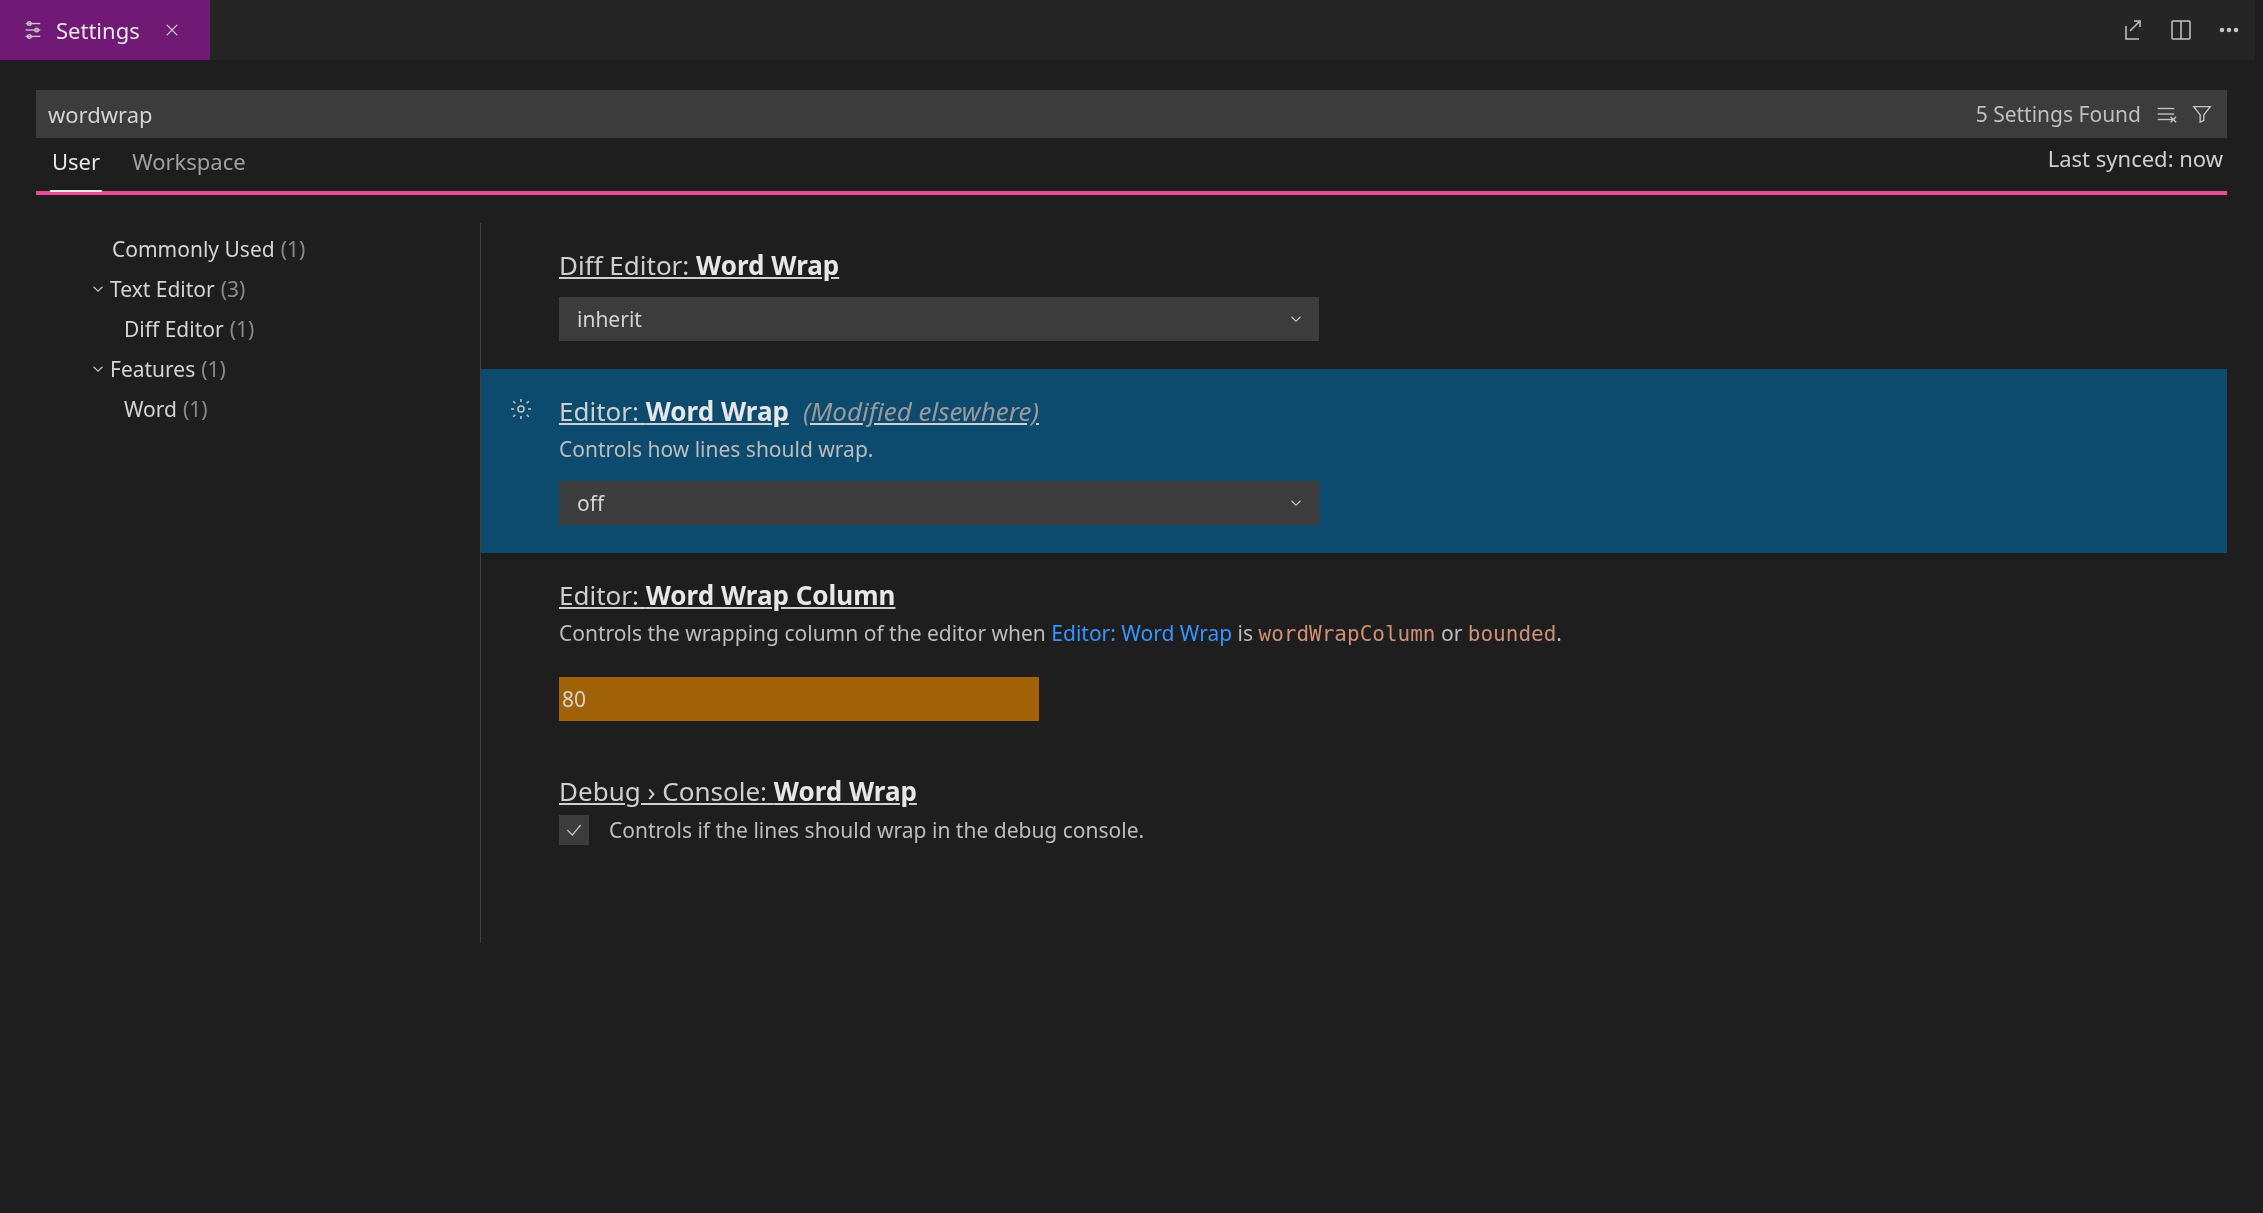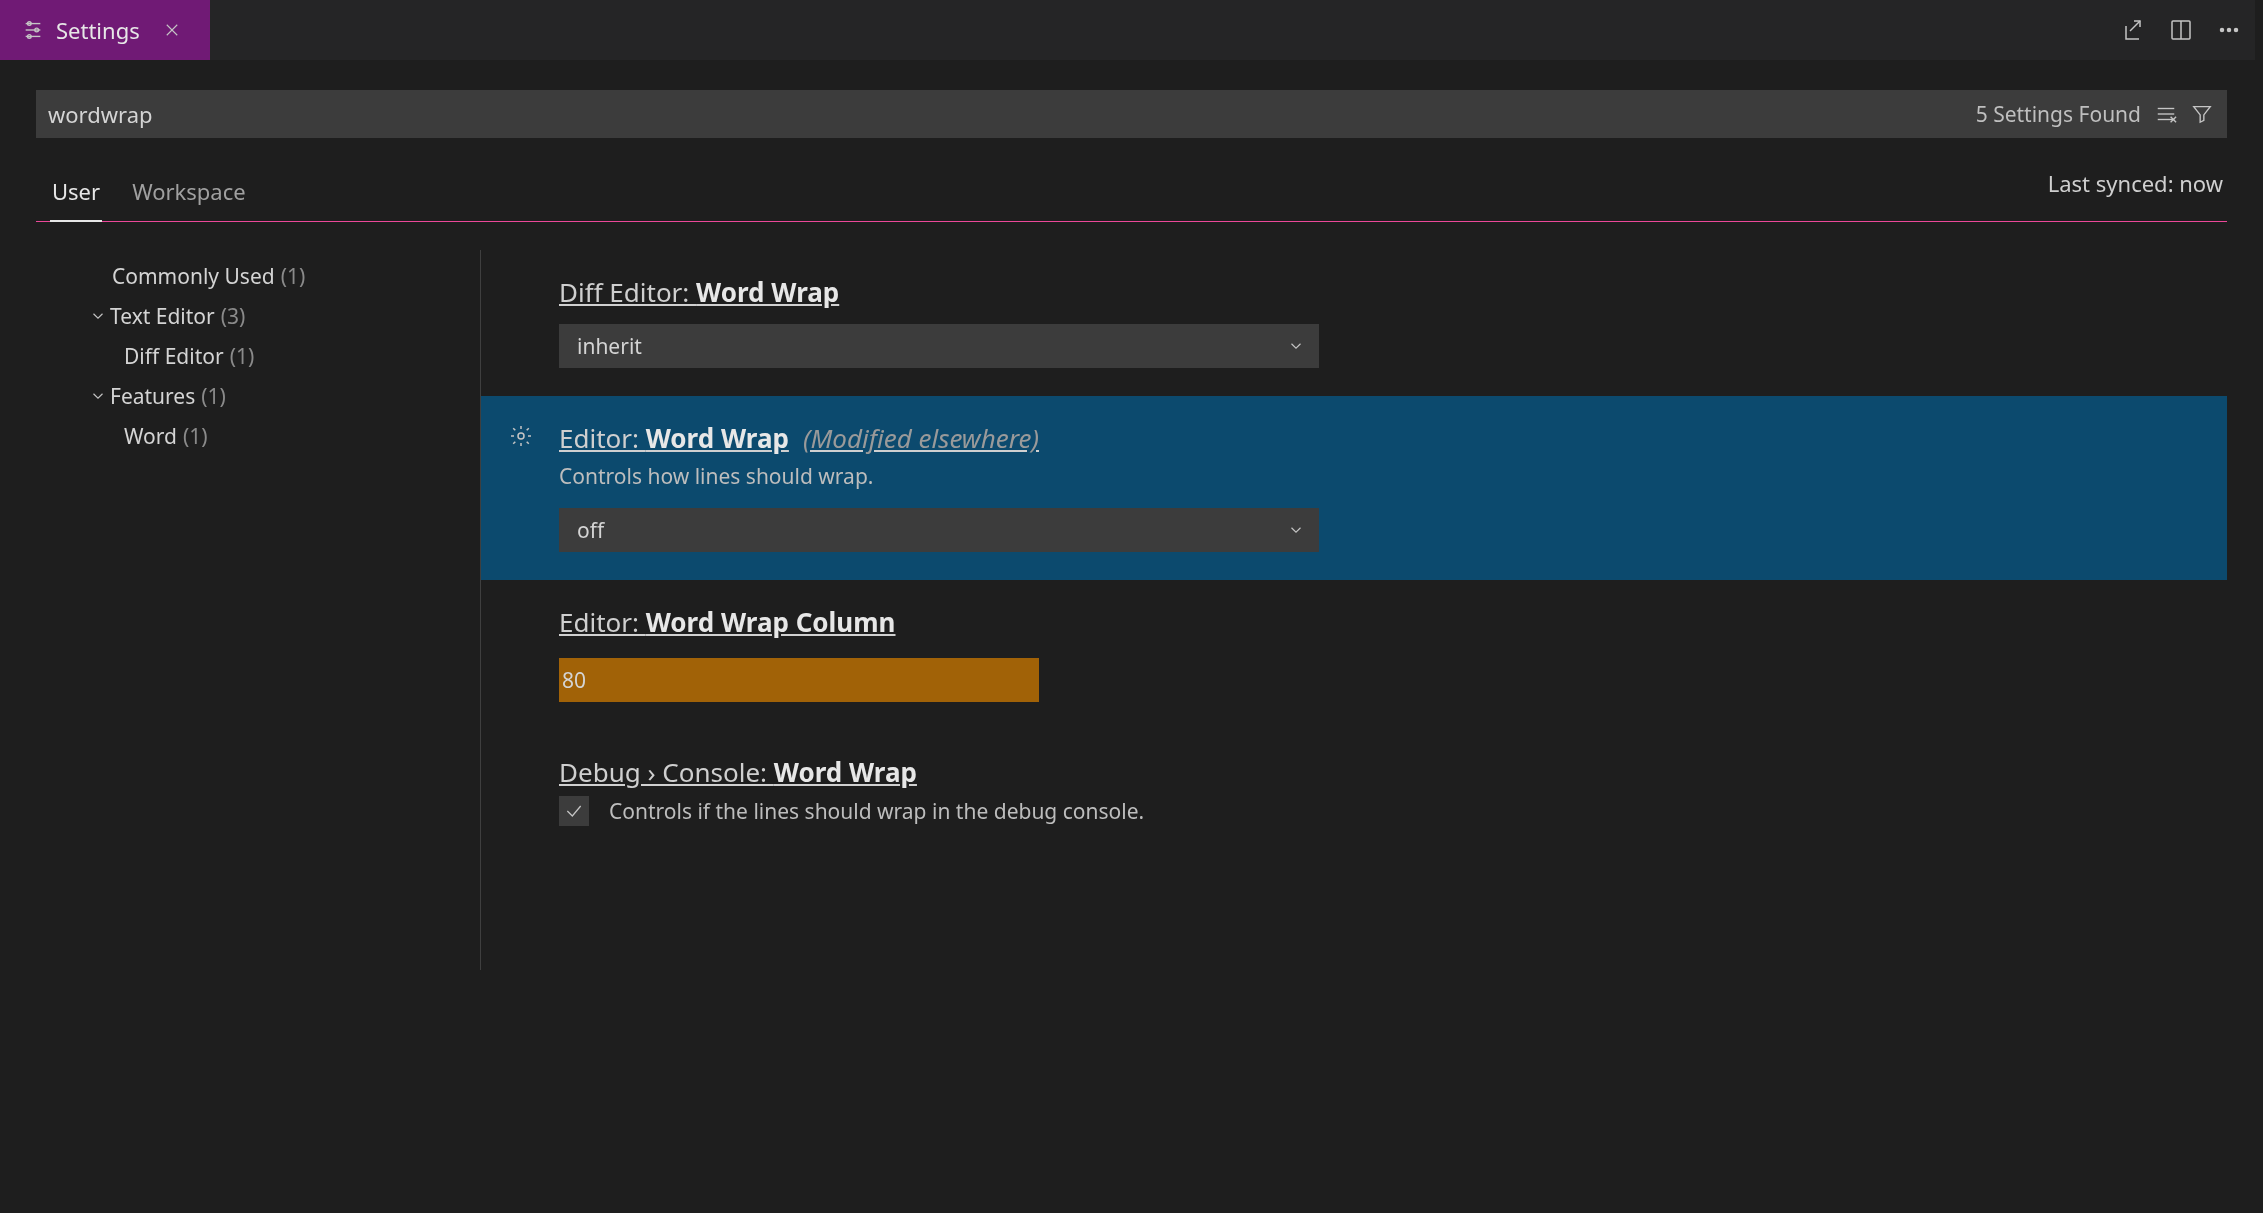--- a/index.html
+++ b/index.html
@@ -71,23 +71,22 @@
     color: #d4d4d4;
     font-size: 22px;
     font-family: inherit;
   }
   .search-count { color: #bfbfbf; font-size: 21px; margin-right: 14px; }
   .search-actions { display: flex; gap: 14px; align-items: center; }
 
   
   .scope-row {
     display: flex;
-    align-items: flex-start;
-    border-bottom: 1px solid #ec4899;
-    margin-top: 30px;
+    align-items: center;
+    border-bottom: 4px solid #ec4899;
   }
   .scope-tabs {
     display: flex;
     gap: 28px;
     padding-left: 14px;
   }
   .scope-tab {
     padding: 8px 2px 14px 2px;
     color: #a0a0a0;
     font-size: 22px;
@@ -368,20 +367,23 @@
                 <polyline points="6 9 12 15 18 9"></polyline>
               </svg>
           </span>
         </div>
       </div>
 
       <div class="setting-block">
         <div class="setting-title">
           <span class="prefix">Editor: </span><span class="name">Word Wrap Column</span>
         </div>
+        <div class="setting-desc">
+          <span>Controls the wrapping column of the editor when </span><span class="link">Editor: Word Wrap</span><span> is </span><span class="code">wordWrapColumn</span><span> or </span><span class="code">bounded</span><span>.</span>
+        </div>
         <input class="num-input" value="80" style="">
       </div>
 
       <div class="setting-block">
         <div class="setting-title">
           <span class="prefix">Debug › Console: </span><span class="name">Word Wrap</span>
         </div>
         <div class="checkbox-row">
           <div class="checkbox">
             <span class="icon">

